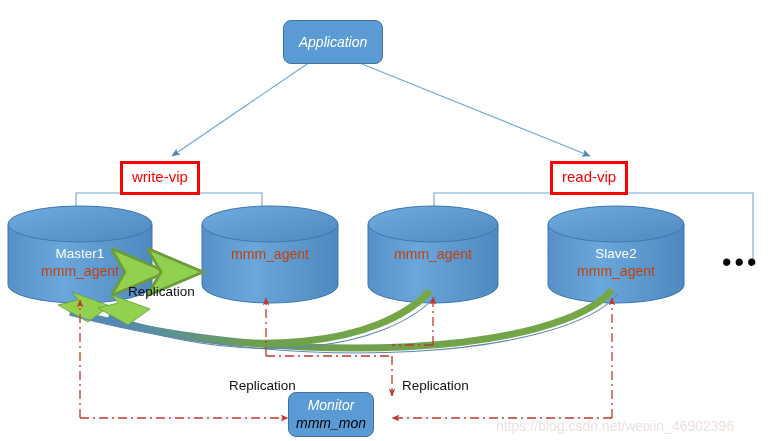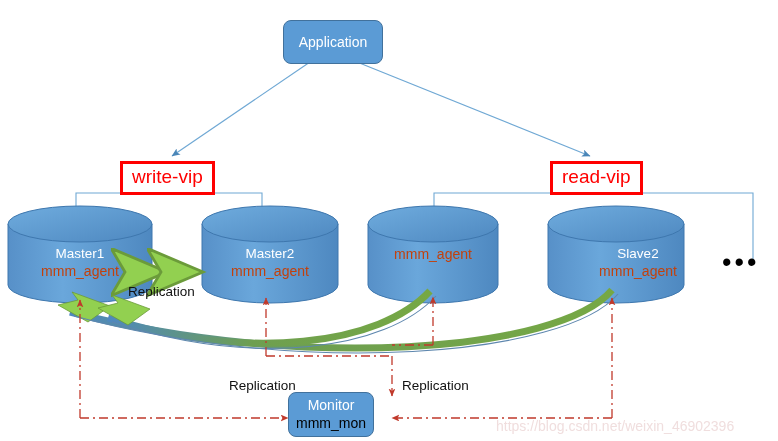--- a/index.html
+++ b/index.html
@@ -14,41 +14,41 @@
   svg.layer{position:absolute;left:0;top:0;width:778px;height:441px;overflow:visible;}
 
   
   .rbox{
     position:absolute;
     background:#5B9BD5;
     border:1px solid #41719C;
     border-radius:8px;
     box-sizing:border-box;
     display:flex;flex-direction:column;
-    align-items:center;justify-content:center;
+    align-items:center;justify-content:center;font-style:italic;
   }
   .rbox .t1{color:#ffffff;font-size:14px;line-height:17px;}
   .rbox .t2{color:#000000;font-size:14px;line-height:18px;}
 
   
   .cylText{
     position:absolute;
     text-align:center;
     pointer-events:none;
   }
   .cylText .n1{color:#ffffff;font-size:13.5px;line-height:17px;display:block;}
   .cylText .n2{color:#c2410c;font-size:14px;line-height:19px;display:block;}
 
   
   .vip{
     position:absolute;
     border:3px solid #FF0000;
     color:#FF0000;
     background:#ffffff;
-    font-size:19px;
+    font-size:15px;
     padding:1px 9px 3px 9px;
     line-height:24px;
     box-sizing:border-box;
     white-space:nowrap;
   }
 
   .repl{
     position:absolute;
     color:#111111;
     font-size:13.5px;
@@ -191,27 +191,26 @@
   </div>
   <div class="vip" style="left:550px;top:161px;">
     <span>read-vip</span>
   </div>
 
   <div class="cylText" style="left:8px;top:245px;width:144px;">
     <span class="n1">Master1</span>
     <span class="n2">mmm_agent</span>
   </div>
   <div class="cylText" style="left:202px;top:245px;width:136px;">
-    <span class="n1">Master2</span>
     <span class="n2">mmm_agent</span>
   </div>
   <div class="cylText" style="left:368px;top:245px;width:130px;">
     <span class="n2">mmm_agent</span>
   </div>
-  <div class="cylText" style="left:548px;top:245px;width:136px;padding-left:22px;">
+  <div class="cylText" style="left:548px;top:245px;width:136px;">
     <span class="n1">Slave2</span>
     <span class="n2">mmm_agent</span>
   </div>
 
   <div class="dots" style="left:722px;top:252px;">•••</div>
 
   <div class="repl" style="left:128px;top:248px;">Replication</div>
   <div class="repl" style="left:229px;top:342px;">Replication</div>
   <div class="repl" style="left:402px;top:342px;">Replication</div>
 

